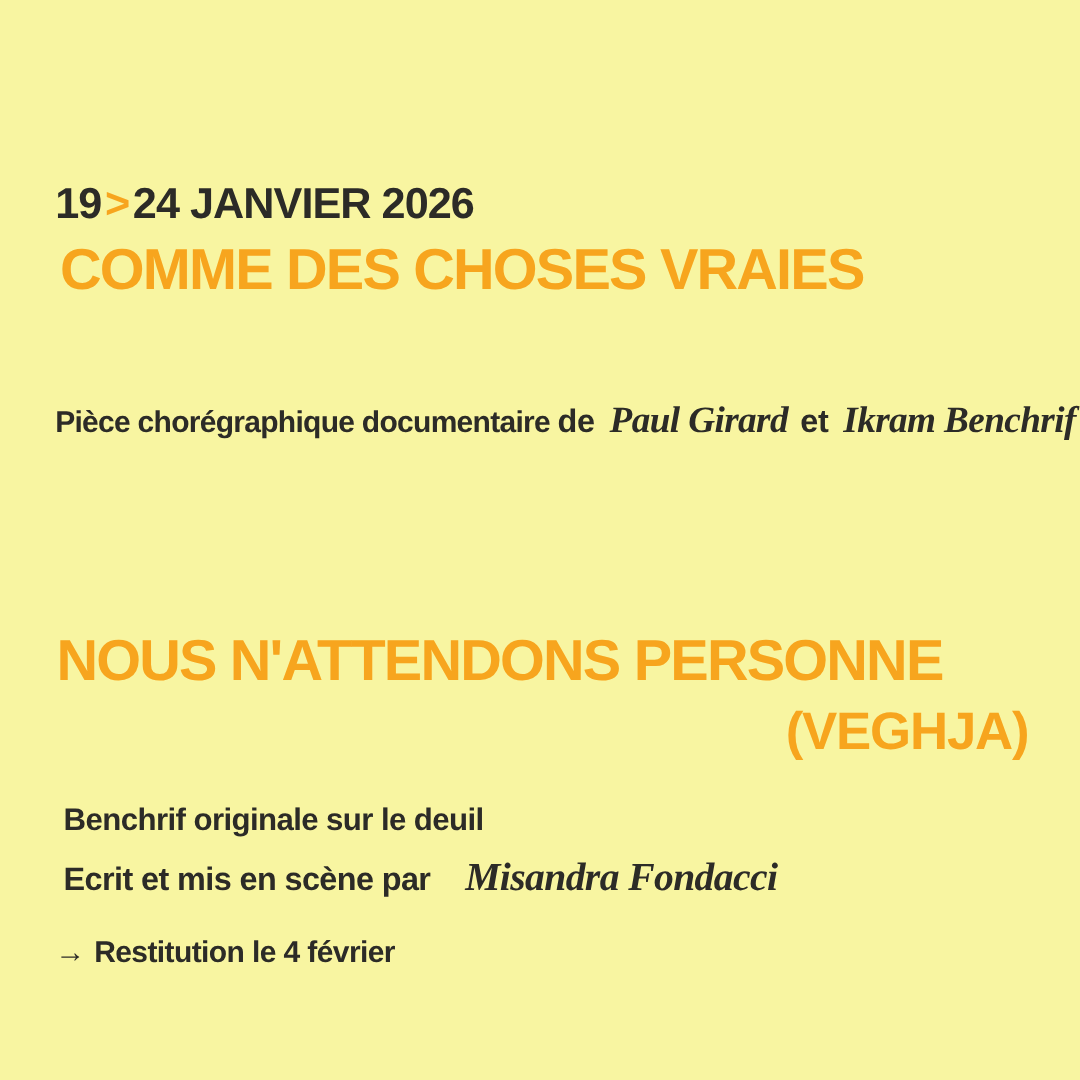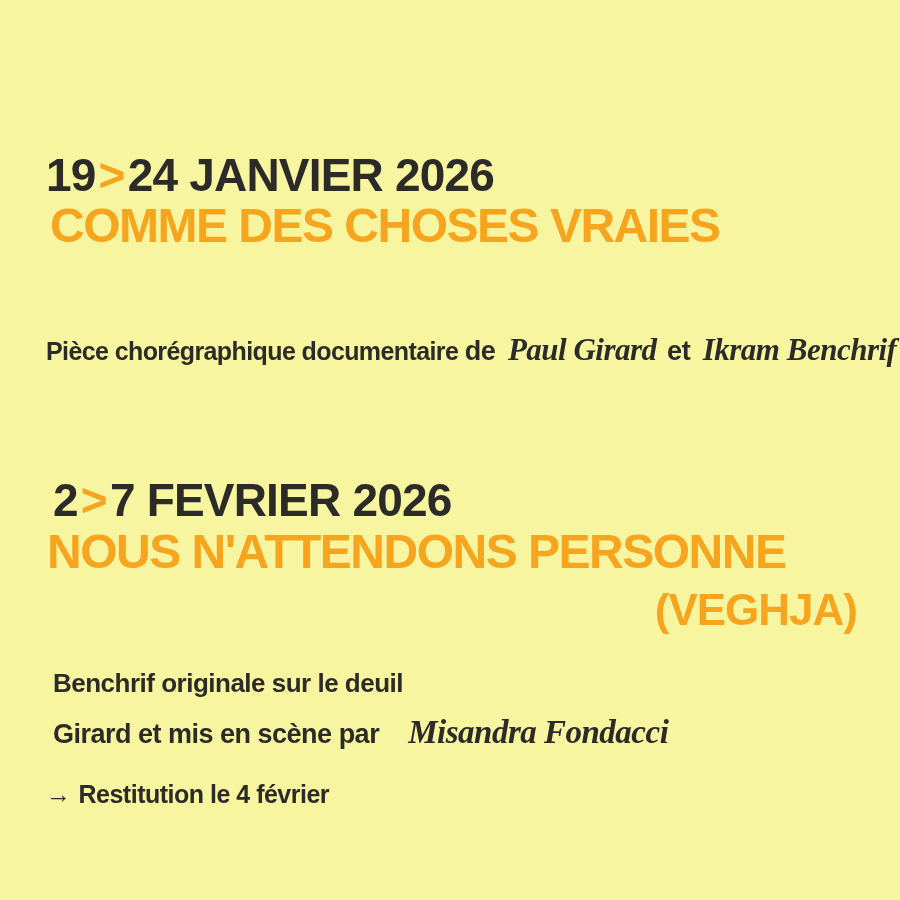--- a/index.html
+++ b/index.html
@@ -20,21 +20,21 @@
     background:var(--bg);
   }
   .line{
     position:absolute;
     white-space:nowrap;
     line-height:1;
     color:var(--dark);
   }
   
   .date-line{
-    font-size:46px;
+    font-size:36px;
     font-weight:bold;
     letter-spacing:-0.8px;
     text-align:center;
   }
   .date-line .sep{
     color:var(--orange);
     padding:0 3px;
     font-weight:bold;
   }
   
@@ -107,33 +107,30 @@
 
 
   <div class="line desc" style="left:46px;top:334px">
     <span>Pièce chorégraphique documentaire</span>
     <span class="connector">de</span>
     <span class="author">Paul Girard</span>
     <span class="connector">et</span>
     <span class="author">Ikram Benchrif</span>
   </div>
 
-  <div class="line date-line" style="left:53px;top:477px">
-    <span>2</span><span class="sep">&gt;</span><span>7 FEVRIER 2026</span>
-  </div>
 
   <div class="line event-title" style="left:47px;top:528px">NOUS N'ATTENDONS PERSONNE</div>
 
   <div class="line event-subtitle" style="right:43px;top:588px">(VEGHJA)</div>
 
 
   <div class="line small-note" style="left:53px;top:670px">Benchrif originale sur le deuil</div>
 
   <div class="line credit" style="left:53px;top:716px">
-    <span>Girard et mis en scène par</span>
+    <span>Ecrit et mis en scène par</span>
     <span class="author">Misandra Fondacci</span>
   </div>
 
   <div class="line note" style="left:46px;top:782px">
     <span class="arrow">→</span><span>Restitution le 4 février</span>
   </div>
 
 </div>
 
 </body></html>

